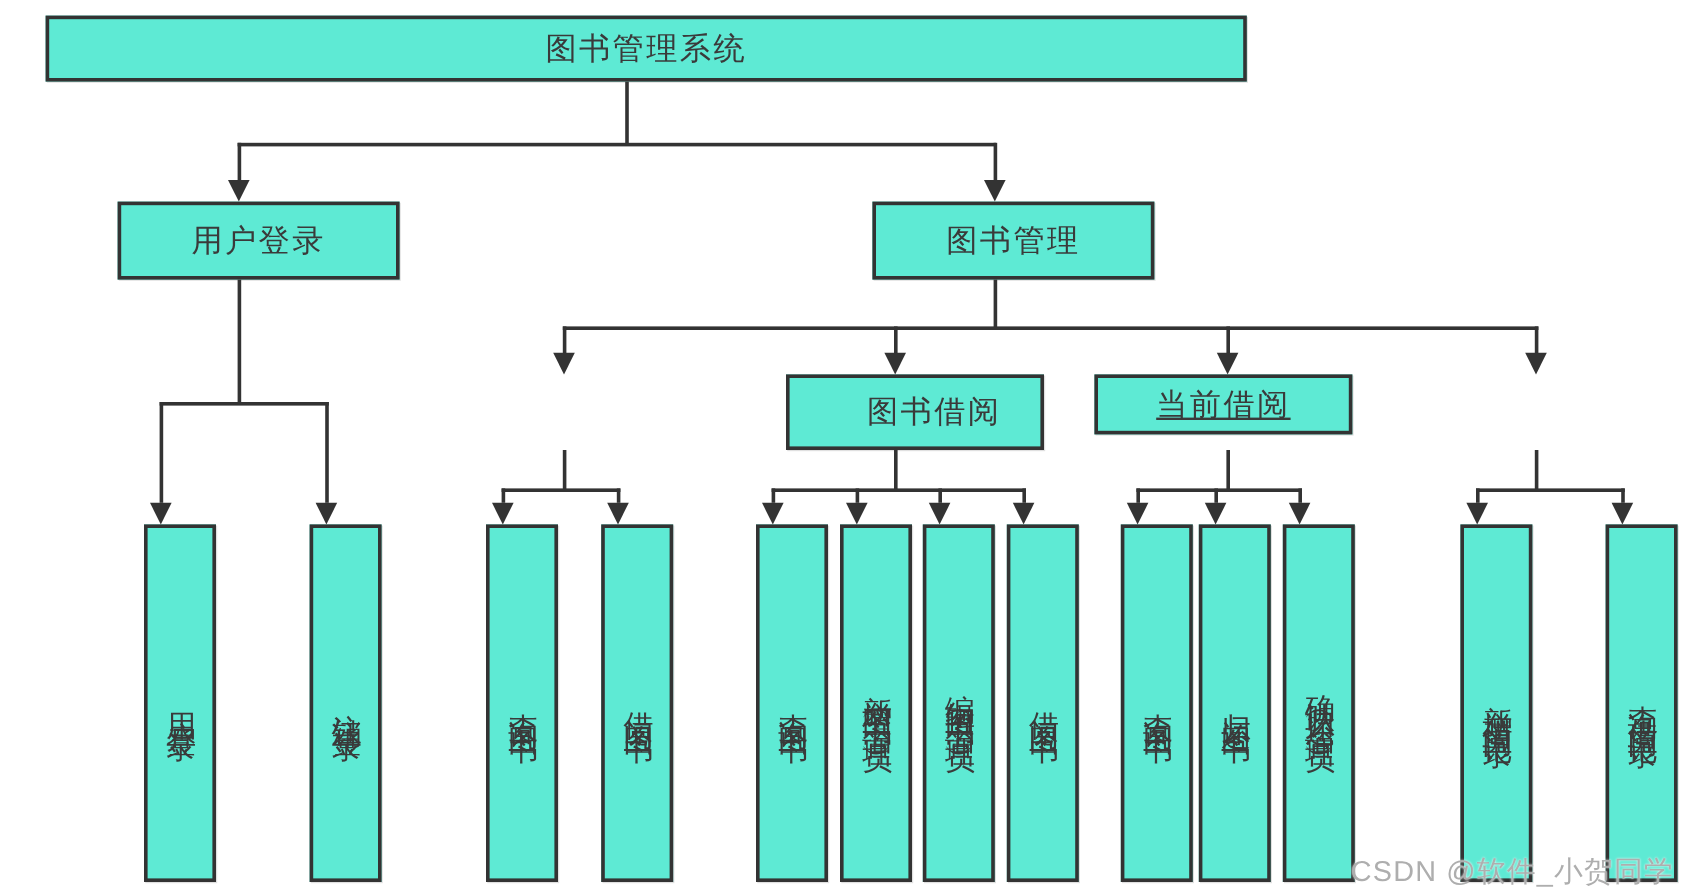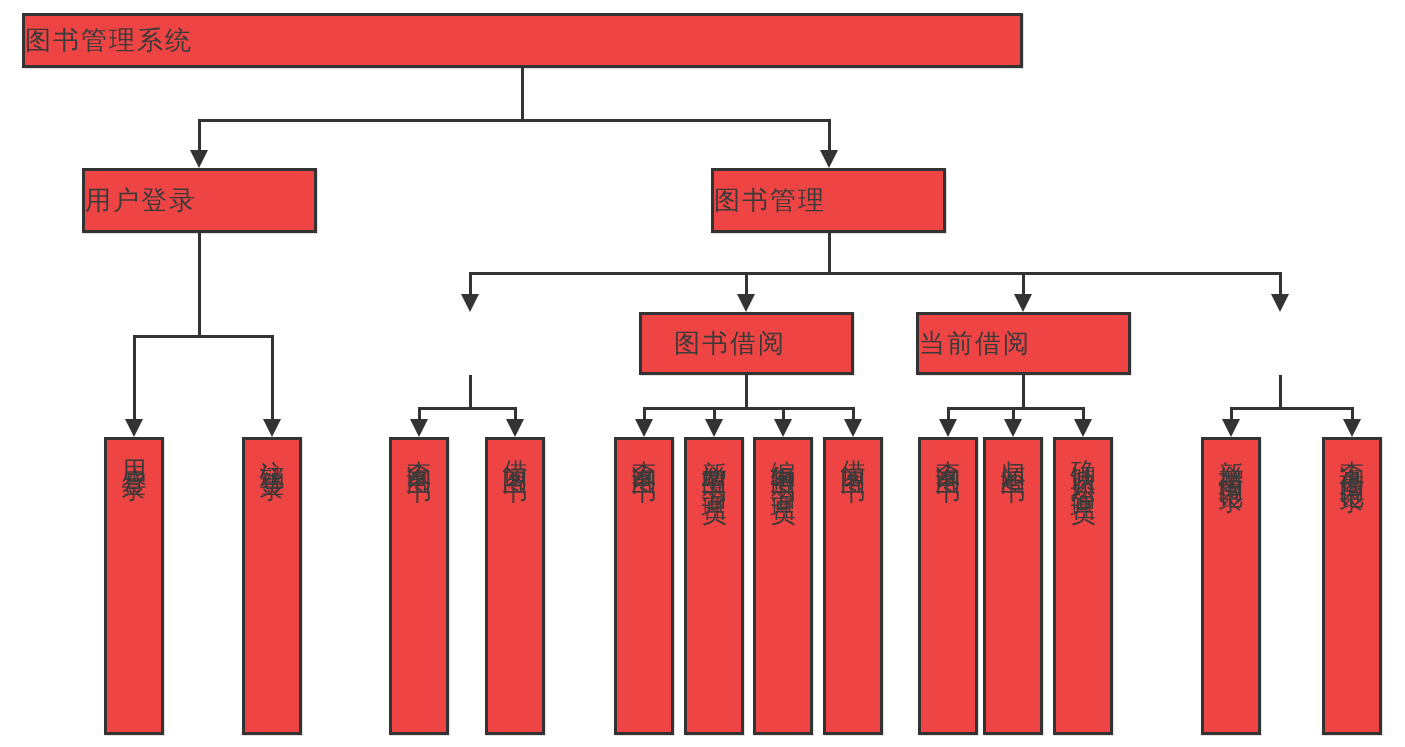--- a/index.html
+++ b/index.html
@@ -6,25 +6,26 @@
   #canvas{
     position:relative;
     width:1405px;height:747px;
     background:#ffffff;
     font-family:"Liberation Sans","DejaVu Sans",sans-serif;
     overflow:hidden;
   }
   .box{
     position:absolute;
     box-sizing:border-box;
-    background:#ef4444;
+    background:#5eead4;
     border:3px solid #333333;
-    display:flex;align-items:center;justify-content:flex-start;
+    display:flex;align-items:center;justify-content:center;
     color:#3a3a3a;
     box-shadow:1px 1px 0 rgba(0,0,0,0.12);
+    margin-left:16px;
   }
   .hlabel{font-size:26px;letter-spacing:2px;white-space:nowrap;}
   .leaf{
     writing-mode:vertical-rl;
     text-orientation:mixed;
     font-size:25px;
     letter-spacing:6px;
     line-height:1;
   }
   .vl{position:absolute;width:3px;background:#333333;}
@@ -61,21 +62,21 @@
 
   <div class="box" style="left:711px;top:168px;width:235px;height:65px;">
     <span class="hlabel">图书管理</span>
   </div>
 
 
   <div class="box" style="left:639px;top:312px;width:215px;height:63px;padding-left:32px;">
     <span class="hlabel">图书借阅</span>
   </div>
 
-  <div class="box" style="left:916px;top:312px;width:215px;height:63px;">
+  <div class="box" style="left:896px;top:312px;width:215px;height:50px;text-decoration:underline;">
     <span class="hlabel">当前借阅</span>
   </div>
 
 
   <div class="box leaf" style="left:104px;top:437px;width:60px;height:298px;">用户登录</div>
   <div class="box leaf" style="left:242px;top:437px;width:60px;height:298px;">注销登录</div>
 
   <div class="box leaf" style="left:389px;top:437px;width:60px;height:298px;">查询图书</div>
   <div class="box leaf" style="left:485px;top:437px;width:60px;height:298px;">借阅图书</div>
 
@@ -143,14 +144,15 @@
   <div class="vl" style="left:1082px;top:407px;height:12px;"></div>
   <div class="ar" style="left:1074px;top:419px;"></div>
 
   <div class="vl" style="left:1279px;top:375px;height:35px;"></div>
   <div class="hl" style="left:1230px;top:407px;width:124px;"></div>
   <div class="vl" style="left:1230px;top:407px;height:12px;"></div>
   <div class="ar" style="left:1222px;top:419px;"></div>
   <div class="vl" style="left:1351px;top:407px;height:12px;"></div>
   <div class="ar" style="left:1343px;top:419px;"></div>
 
+  <div class="watermark">CSDN @软件_小贺同学</div>
 
 </div>
 
 </body></html>

